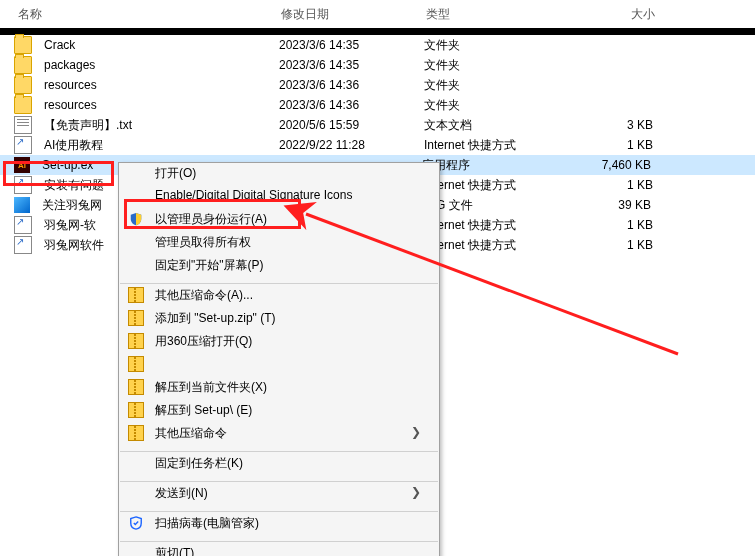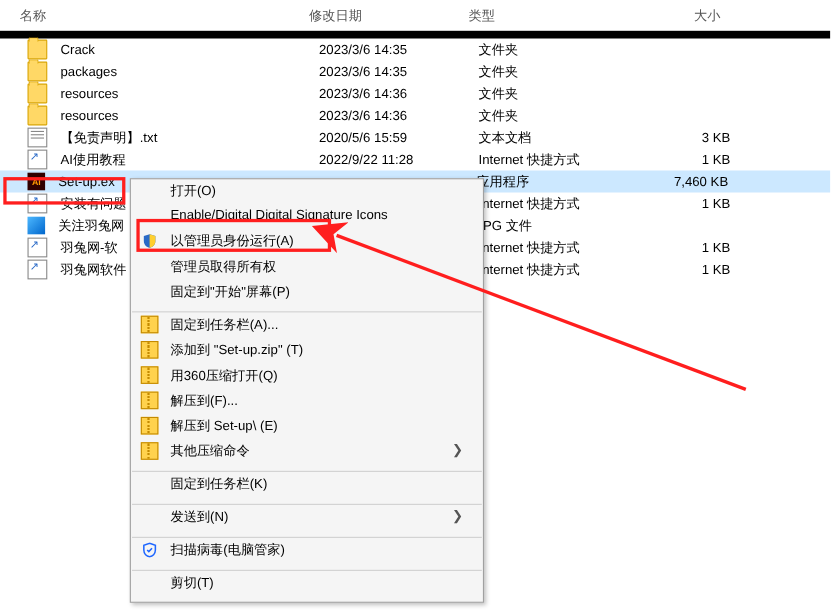--- a/index.html
+++ b/index.html
@@ -7,21 +7,21 @@
 .hdr{display:flex;height:28px;align-items:center;border-bottom:7px solid #000000;color:#555}
 .hdr .col{padding:0 6px;box-sizing:border-box;white-space:nowrap;overflow:hidden}
 .c-name{width:275px;padding-left:18px!important}
 .c-date{width:145px}
 .c-type{width:155px}
 .c-size{width:130px;text-align:right;padding-right:50px!important}
 .rows{}
 .row{display:flex;height:20px;align-items:center}
 .row.sel{background:#cce8ff}
 .row .cell{padding:0 6px;box-sizing:border-box;white-space:nowrap;overflow:hidden}
-.ic{width:16px;height:16px;margin-left:25px;margin-right:6px;flex:0 0 16px}
+.ic{width:16px;height:16px;margin-left:14px;margin-right:6px;flex:0 0 16px}
 .ic-folder{background:#ffd866;border:1px solid #d9a400;border-radius:1px;position:relative}
 .ic-folder:before{content:"";position:absolute;top:-3px;left:0;width:7px;height:3px;background:#ffd866;border:1px solid #d9a400;border-bottom:none;border-radius:1px 1px 0 0}
 .ic-txt{background:#fff;border:1px solid #888;position:relative}
 .ic-txt:before{content:"";position:absolute;top:2px;left:2px;right:2px;height:1px;background:#888;box-shadow:0 3px 0 #888,0 6px 0 #888}
 .ic-ai{background:#310000;color:#ff9a00;font-size:8px;font-weight:bold;display:flex;align-items:center;justify-content:center}
 .ic-link{background:#fff;border:1px solid #888;position:relative}
 .ic-link:after{content:"↗";position:absolute;left:1px;top:-1px;font-size:10px;color:#2a6ac7}
 .ic-jpg{background:linear-gradient(135deg,#4db8ff,#0066cc)}
 .nm{flex:0 0 auto;width:235px}
 
@@ -107,20 +107,21 @@
         <span class="cell nm">安装有问题</span>
         <span class="cell c-date"></span>
         <span class="cell c-type">Internet 快捷方式</span>
         <span class="cell c-size">1 KB</span>
       </div>
       <div class="row">
         <span class="ic ic-jpg"></span>
         <span class="cell nm">关注羽兔网</span>
         <span class="cell c-date"></span>
         <span class="cell c-type">JPG 文件</span>
+        <span class="cell c-size">39 KB</span>
       </div>
       <div class="row">
         <span class="ic ic-link"></span>
         <span class="cell nm">羽兔网-软</span>
         <span class="cell c-date"></span>
         <span class="cell c-type">Internet 快捷方式</span>
         <span class="cell c-size">1 KB</span>
       </div>
       <div class="row">
         <span class="ic ic-link"></span>
@@ -155,39 +156,44 @@
       </div>
   <div class="mi">
         <span class="mic"></span>
         <span class="lbl">固定到"开始"屏幕(P)</span>
       </div>
   <div class="sep"></div>
   <div class="mi">
         <span class="mic">
           <span class="zipi"></span>
         </span>
-        <span class="lbl">固定到任务栏(A)...</span>
+        <span class="lbl">其他压缩命令(A)...</span>
       </div>
   <div class="mi">
         <span class="mic">
           <span class="zipi"></span>
         </span>
         <span class="lbl">添加到 "Set-up.zip" (T)</span>
       </div>
   <div class="mi">
         <span class="mic">
           <span class="zipi"></span>
         </span>
         <span class="lbl">用360压缩打开(Q)</span>
       </div>
   <div class="mi">
         <span class="mic">
           <span class="zipi"></span>
         </span>
-        <span class="lbl">解压到(F)...</span>
+      </div>
+  <div class="mi">
+        <span class="mic">
+          <span class="zipi"></span>
+        </span>
+        <span class="lbl">解压到当前文件夹(X)</span>
       </div>
   <div class="mi">
         <span class="mic">
           <span class="zipi"></span>
         </span>
         <span class="lbl">解压到 Set-up\ (E)</span>
       </div>
   <div class="mi">
         <span class="mic">
           <span class="zipi"></span>

